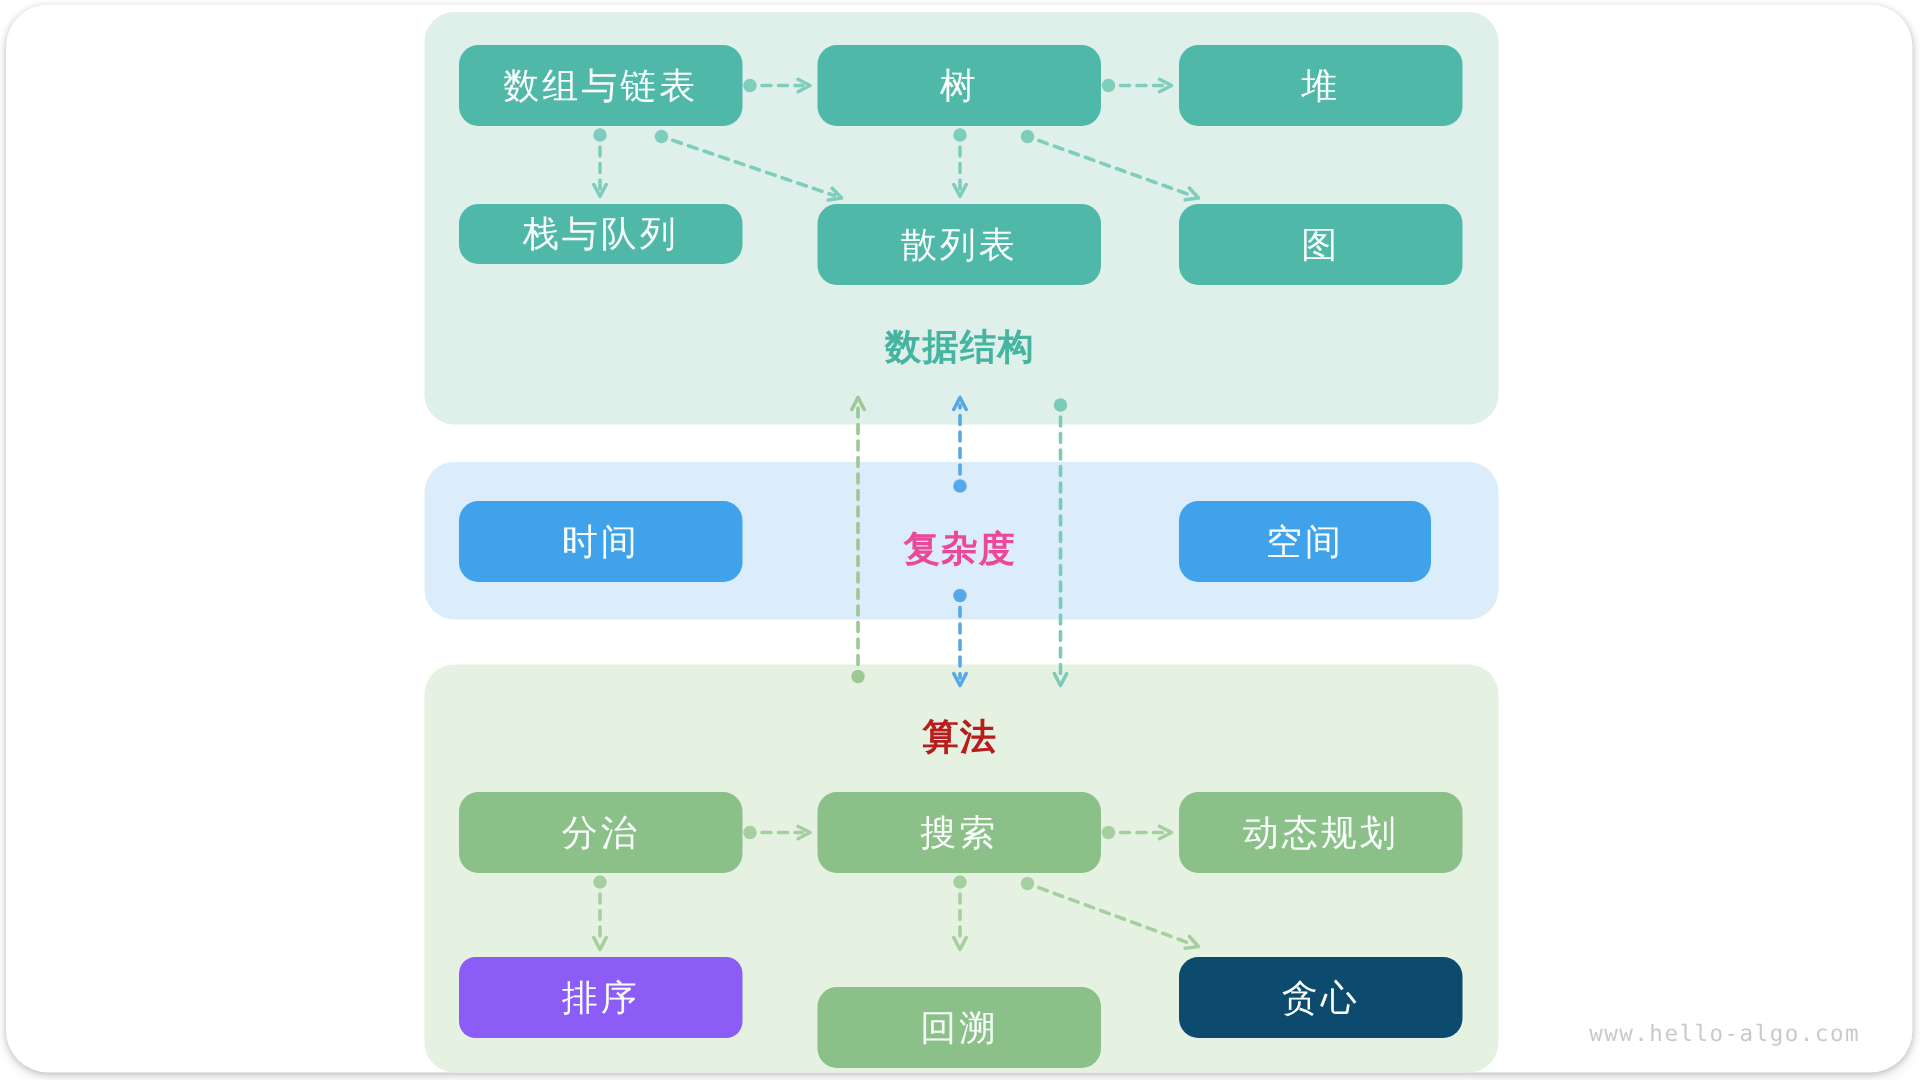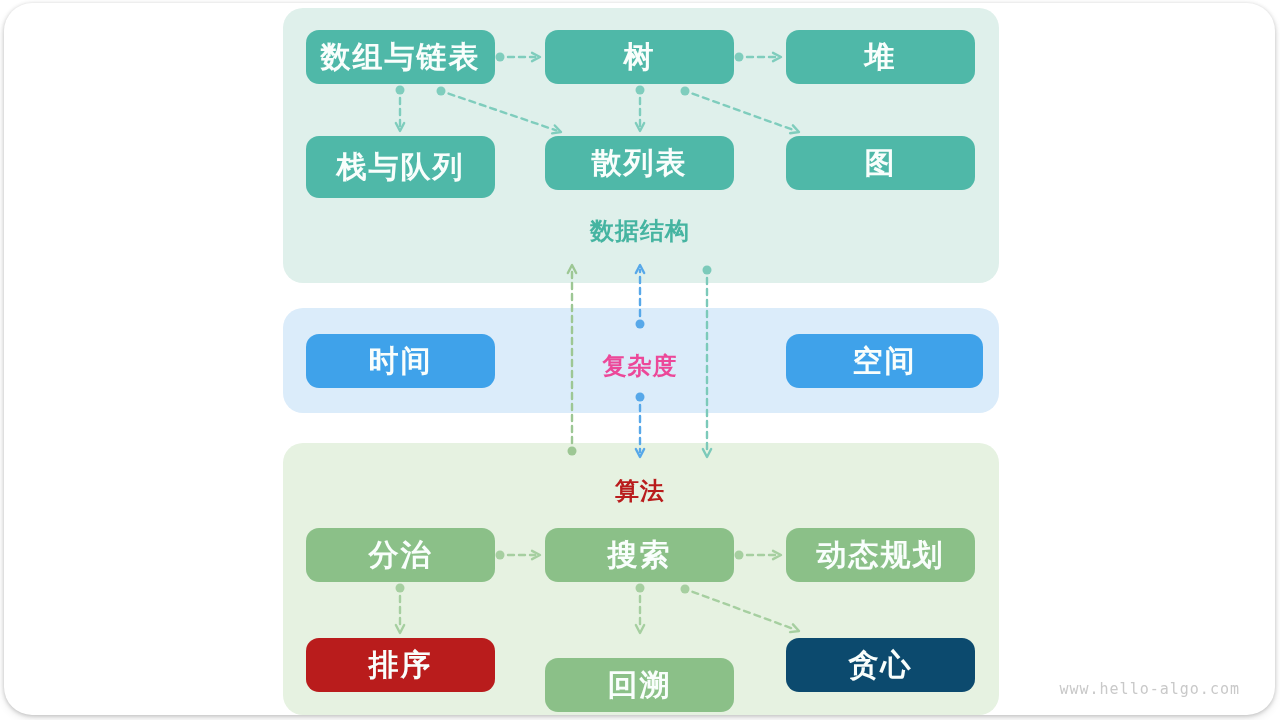--- a/index.html
+++ b/index.html
@@ -6,22 +6,22 @@
   body{width:1280px;height:720px;overflow:hidden;position:relative;
        font-family:"Liberation Sans","DejaVu Sans",sans-serif;}
   .stage{position:absolute;inset:0;}
   .card{position:absolute;left:4px;top:3px;width:1271px;height:712px;
         background:#ffffff;border-radius:28px;
         box-shadow:0 1px 4px rgba(0,0,0,0.22),0 4px 10px rgba(0,0,0,0.08);}
   .panel{position:absolute;border-radius:20px;}
   .section-label{position:absolute;transform:translate(-50%,-50%);
         font-weight:bold;font-size:24px;letter-spacing:1px;white-space:nowrap;}
   .node{position:absolute;border-radius:13px;display:flex;align-items:center;
-        justify-content:center;color:#f9fefc;font-size:30px;letter-spacing:2px;
-        white-space:nowrap;font-weight:bold;}
+        justify-content:center;color:#f9fefc;font-size:24px;letter-spacing:2px;
+        white-space:nowrap;}
   #edges{position:absolute;left:0;top:0;width:1280px;height:720px;pointer-events:none;}
   .watermark{position:absolute;right:40px;bottom:22px;
         font-family:"DejaVu Sans Mono","Liberation Mono",monospace;
         font-size:15px;letter-spacing:1px;}
 </style>
 </head>
 <body>
 
 <div class="stage">
   <div class="card"></div>
@@ -105,29 +105,29 @@
         <circle cx="707" cy="270" r="4.5" fill="#7ccaba"></circle>
         <line x1="707" y1="278" x2="707" y2="452" stroke="#7ccaba" stroke-width="2.4" stroke-dasharray="6 5" stroke-linecap="round"></line>
         <path d="M702.8439874201266,449.01704569498645 L707,457 L711.1560125798734,449.01704569498645" fill="none" stroke="#7ccaba" stroke-width="2.4" stroke-linecap="round" stroke-linejoin="round"></path>
       </g>
     </svg>
 
   <div id="nodes-layer">
       <div class="node" style="left: 306px; top: 30px; width: 189px; height: 54px; background: rgb(79, 184, 168);">数组与链表</div>
       <div class="node" style="left: 545px; top: 30px; width: 189px; height: 54px; background: rgb(79, 184, 168);">树</div>
       <div class="node" style="left: 786px; top: 30px; width: 189px; height: 54px; background: rgb(79, 184, 168);">堆</div>
-      <div class="node" style="left: 306px; top: 136px; width: 189px; height: 62px; background: rgb(79, 184, 168);">栈与队列</div>
+      <div class="node" style="left: 306px; top: 136px; width: 189px; height: 40px; background: rgb(79, 184, 168);">栈与队列</div>
       <div class="node" style="left: 545px; top: 136px; width: 189px; height: 54px; background: rgb(79, 184, 168);">散列表</div>
       <div class="node" style="left: 786px; top: 136px; width: 189px; height: 54px; background: rgb(79, 184, 168);">图</div>
       <div class="node" style="left: 306px; top: 334px; width: 189px; height: 54px; background: rgb(63, 162, 234);">时间</div>
-      <div class="node" style="left: 786px; top: 334px; width: 197px; height: 54px; background: rgb(63, 162, 234);">空间</div>
+      <div class="node" style="left: 786px; top: 334px; width: 168px; height: 54px; background: rgb(63, 162, 234);">空间</div>
       <div class="node" style="left: 306px; top: 528px; width: 189px; height: 54px; background: rgb(139, 192, 136);">分治</div>
       <div class="node" style="left: 545px; top: 528px; width: 189px; height: 54px; background: rgb(139, 192, 136);">搜索</div>
       <div class="node" style="left: 786px; top: 528px; width: 189px; height: 54px; background: rgb(139, 192, 136);">动态规划</div>
-      <div class="node" style="left: 306px; top: 638px; width: 189px; height: 54px; background: #b91c1c;">排序</div>
+      <div class="node" style="left: 306px; top: 638px; width: 189px; height: 54px; background: #8b5cf6; border-radius: 11px;">排序</div>
       <div class="node" style="left: 545px; top: 638px; width: 189px; height: 54px; background: rgb(139, 192, 136); margin-top: 20px;">回溯</div>
       <div class="node" style="left: 786px; top: 638px; width: 189px; height: 54px; background: #0c4a6e;">贪心</div>
     </div>
 
   <div class="section-label" id="label-0" style="left: 640px; top: 231px; color: rgb(69, 180, 161);">数据结构</div>
   <div class="section-label" id="label-1" style="left: 640px; top: 366px; color: #ec4899;">复杂度</div>
   <div class="section-label" id="label-2" style="left: 640px; top: 491px; color: #b91c1c;">算法</div>
 
   <div class="watermark" style="color: rgb(201, 201, 201);">www.hello-algo.com</div>
 </div>

